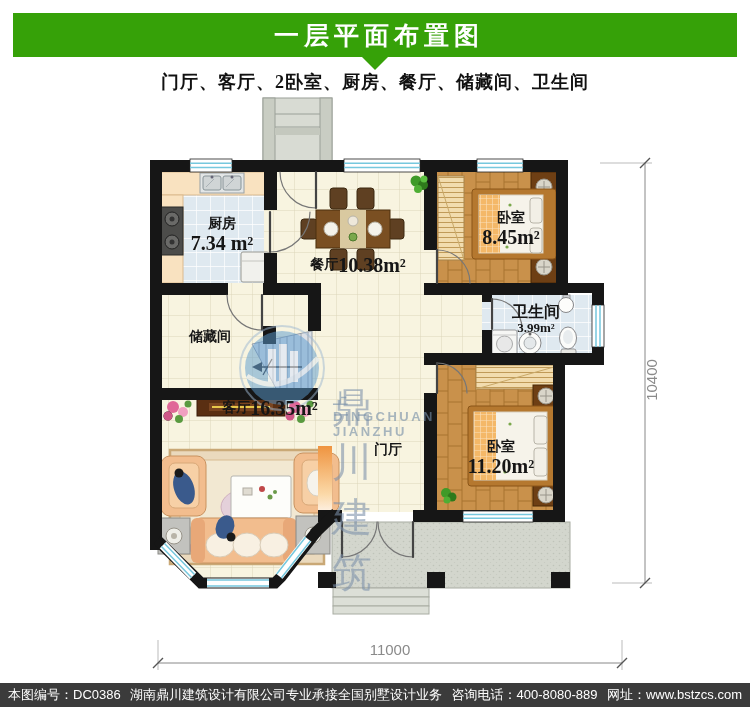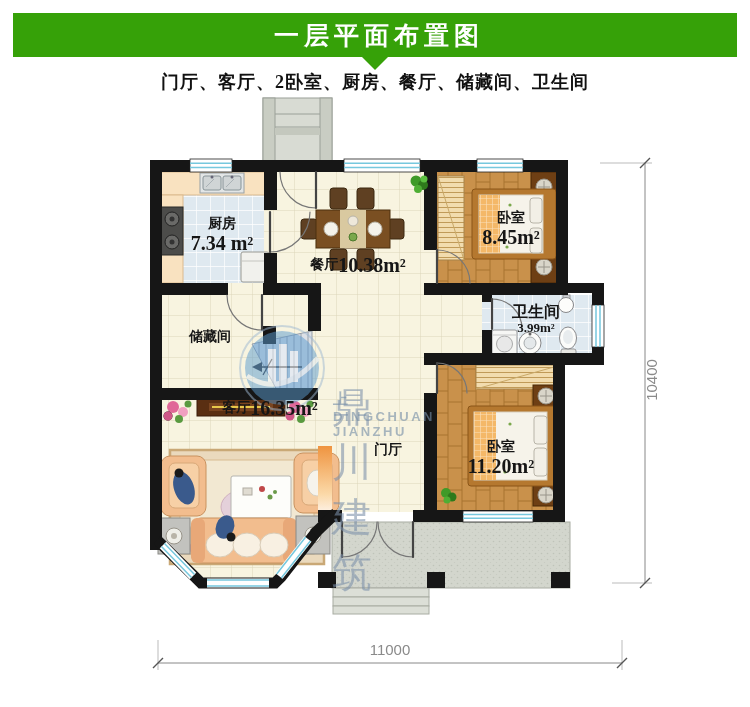--- a/index.html
+++ b/index.html
@@ -457,14 +457,20 @@
     <span class="ar">11.20m²</span>
   </div>
 
   <div class="wm">
     <div class="wm-big">鼎川建筑</div>
     <div class="wm-sub">
       <span class="wm-prefix">上</span><span>DINGCHUAN JIANZHU</span>
     </div>
   </div>
 
+  <div class="footer">
+    <span>本图编号：DC0386</span>
+    <span>湖南鼎川建筑设计有限公司专业承接全国别墅设计业务</span>
+    <span>咨询电话：400-8080-889</span>
+    <span>网址：www.bstzcs.com</span>
+  </div>
 
 </div>
 
 </body></html>

